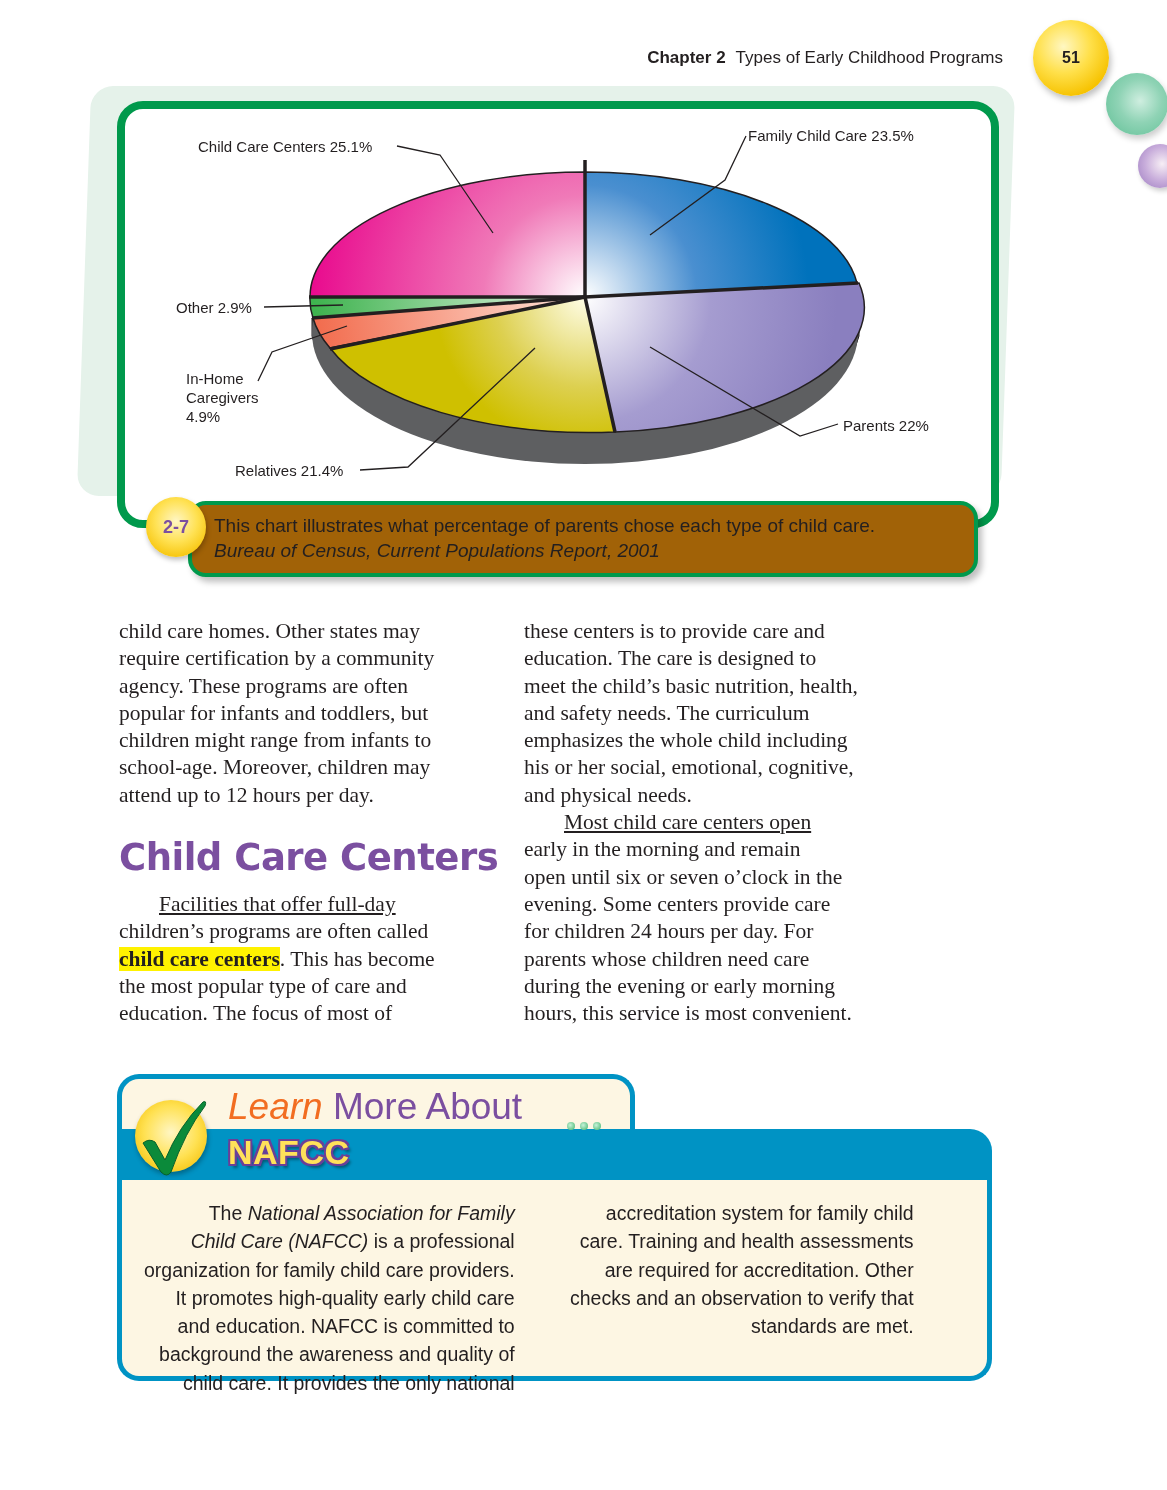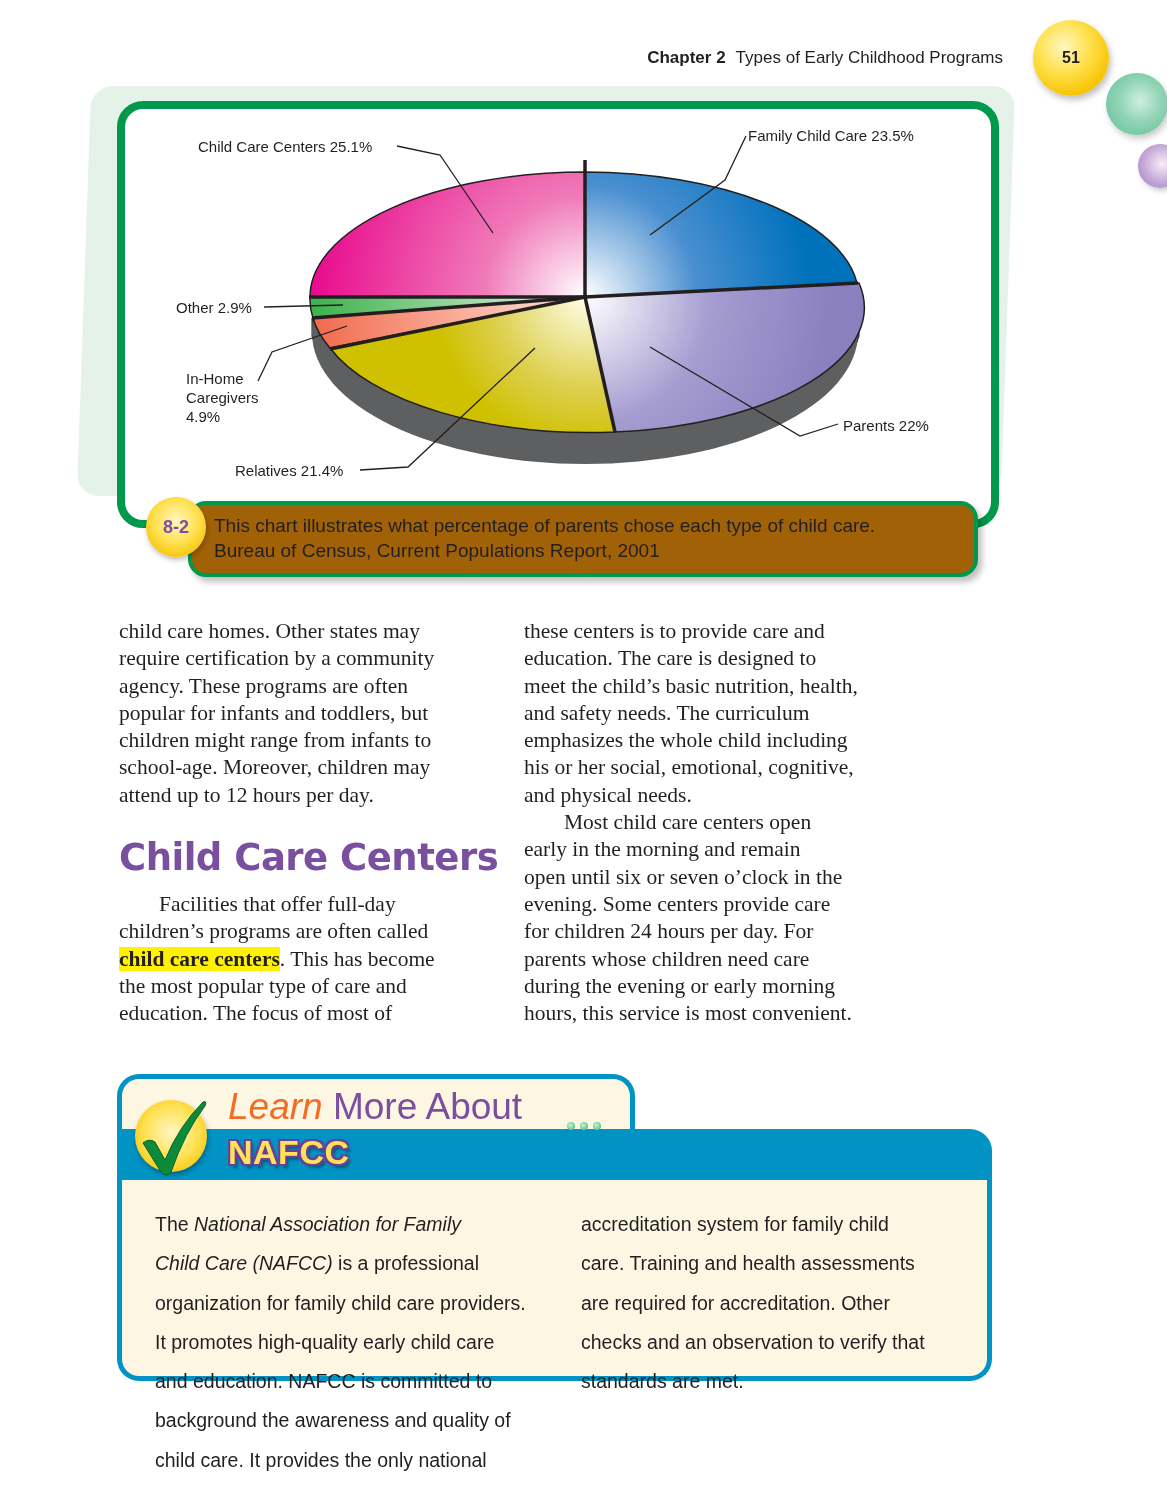--- a/index.html
+++ b/index.html
@@ -46,33 +46,33 @@
   }
   .fig-svg { position:absolute; left:0; top:0; }
   .pie-label { font-family:"Liberation Sans", sans-serif; font-size:15px; fill:#231f20; }
 
   .caption-box {
     position:absolute; left:188px; top:501px; width:782px; height:68px;
     background:#a16207; border:4px solid #00994c; border-radius:18px;
     box-shadow:4px 5px 6px rgba(0,0,0,0.25);
   }
   .caption-line1 { position:absolute; left:22px; top:10px; font-size:19px; color:#231f20; white-space:nowrap; }
-  .caption-line2 { position:absolute; left:22px; top:35px; font-size:19px; color:#231f20; white-space:nowrap; }
+  .caption-line2 { position:absolute; left:22px; top:35px; font-size:19px; font-style:italic; color:#231f20; white-space:nowrap; }
   .fig-badge {
     position:absolute; left:146px; top:497px; width:60px; height:60px; border-radius:50%;
     background:radial-gradient(circle at 50% 40%, #fff6c4 0%, #ffe152 45%, #f5c000 85%);
     box-shadow:1px 3px 5px rgba(0,0,0,0.25);
     display:flex; align-items:center; justify-content:center;
     font-weight:bold; font-size:18px; color:#7b4fa0;
   }
 
   
   .col { position:absolute; font-family:"Liberation Serif", serif; font-size:21.5px; line-height:27.3px; color:#231f20; }
   .col p { margin:0; white-space:nowrap; }
-  .indent { padding-left:40px; }
+  .indent { padding-left:40px;text-decoration:underline; }
   .section-heading {
     position:absolute; left:119px; top:836px;
     font-family:"DejaVu Sans", sans-serif; font-weight:bold; font-size:37px; color:#7b4fa0; white-space:nowrap;
     letter-spacing:-0.5px;
   }
   .keyterm { background:#fff200; font-weight:bold; }
 
   
   .lm-tab {
     position:absolute; left:117px; top:1074px; width:508px; height:90px;
@@ -101,21 +101,21 @@
     text-shadow:-2px -2px 0 #6a3f98, 2px -2px 0 #6a3f98, -2px 2px 0 #6a3f98, 2px 2px 0 #6a3f98, 3px 4px 3px rgba(0,0,0,0.4);
     letter-spacing:0.5px;
   }
   .check-ball {
     position:absolute; left:135px; top:1100px; width:72px; height:72px; border-radius:50%;
     background:radial-gradient(circle at 50% 45%, #fff6c4 0%, #ffe152 50%, #f3bd00 90%);
     box-shadow:1px 3px 5px rgba(0,0,0,0.3);
   }
   .check-ball svg { position:absolute; left:-2px; top:-12px; }
   .lm-col { position:absolute; font-size:19.5px; line-height:24.3px; color:#231f20; }
-  .lm-col p { margin:15px; white-space:nowrap; }
+  .lm-col p { margin:4px; white-space:nowrap;text-align:right; }
 </style>
 </head>
 <body>
 
 <div class="running-head">
   <span class="chap">Chapter 2</span><span>Types of Early Childhood Programs</span>
 </div>
 <div class="page-ball">51</div>
 <div class="ball-green"></div>
 <div class="ball-purple"></div>
@@ -190,21 +190,21 @@
   <text class="pie-label" x="186" y="403">Caregivers</text>
   <text class="pie-label" x="186" y="422">4.9%</text>
   <text class="pie-label" x="843" y="431">Parents 22%</text>
   <text class="pie-label" x="235" y="476">Relatives 21.4%</text>
 </svg>
 
 <div class="caption-box">
   <div class="caption-line1">This chart illustrates what percentage of parents chose each type of child care.</div>
   <div class="caption-line2">Bureau of Census, Current Populations Report, 2001</div>
 </div>
-<div class="fig-badge">8-2</div>
+<div class="fig-badge">2-7</div>
 
 <div class="col" style="left:119px; top:618px;">
   <p>child care homes. Other states may</p>
   <p>require certification by a community</p>
   <p>agency. These programs are often</p>
   <p>popular for infants and toddlers, but</p>
   <p>children might range from infants to</p>
   <p>school-age. Moreover, children may</p>
   <p>attend up to 12 hours per day.</p>
 </div>

